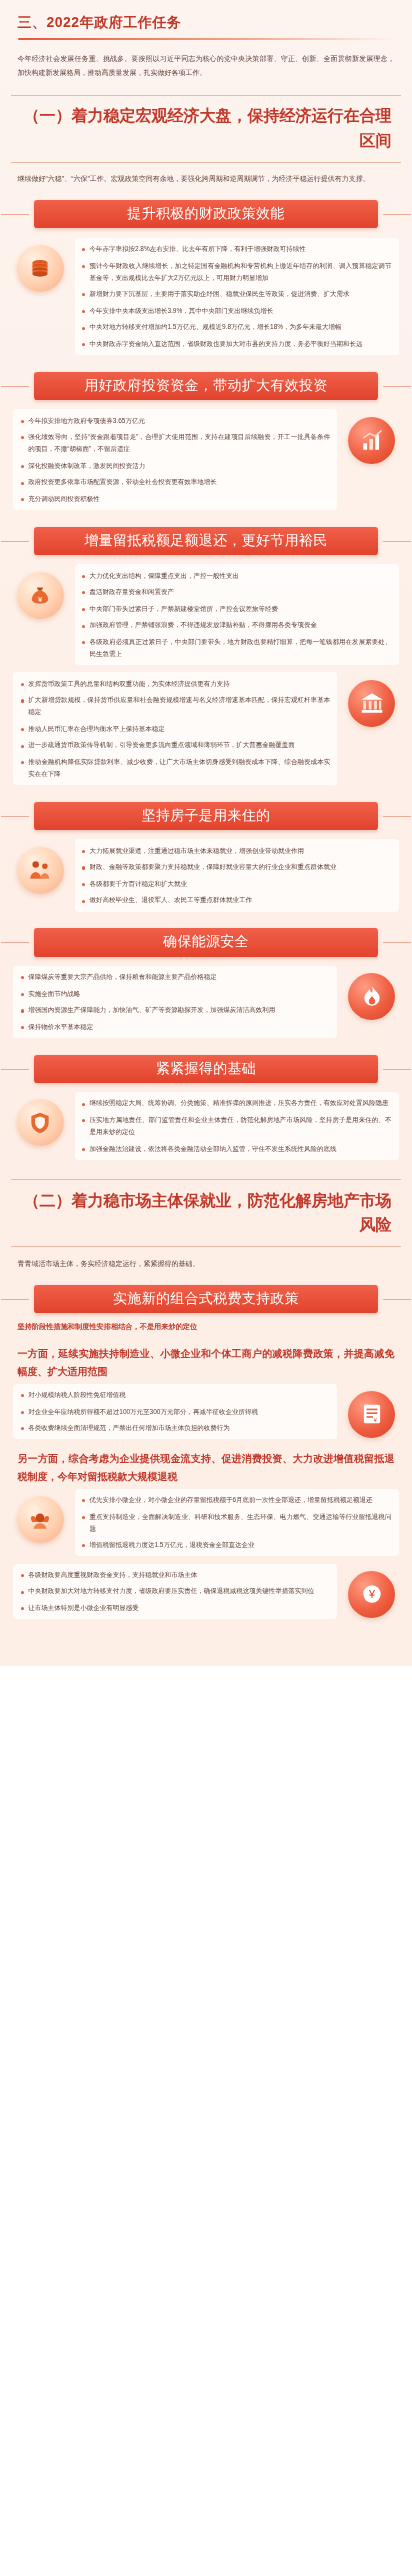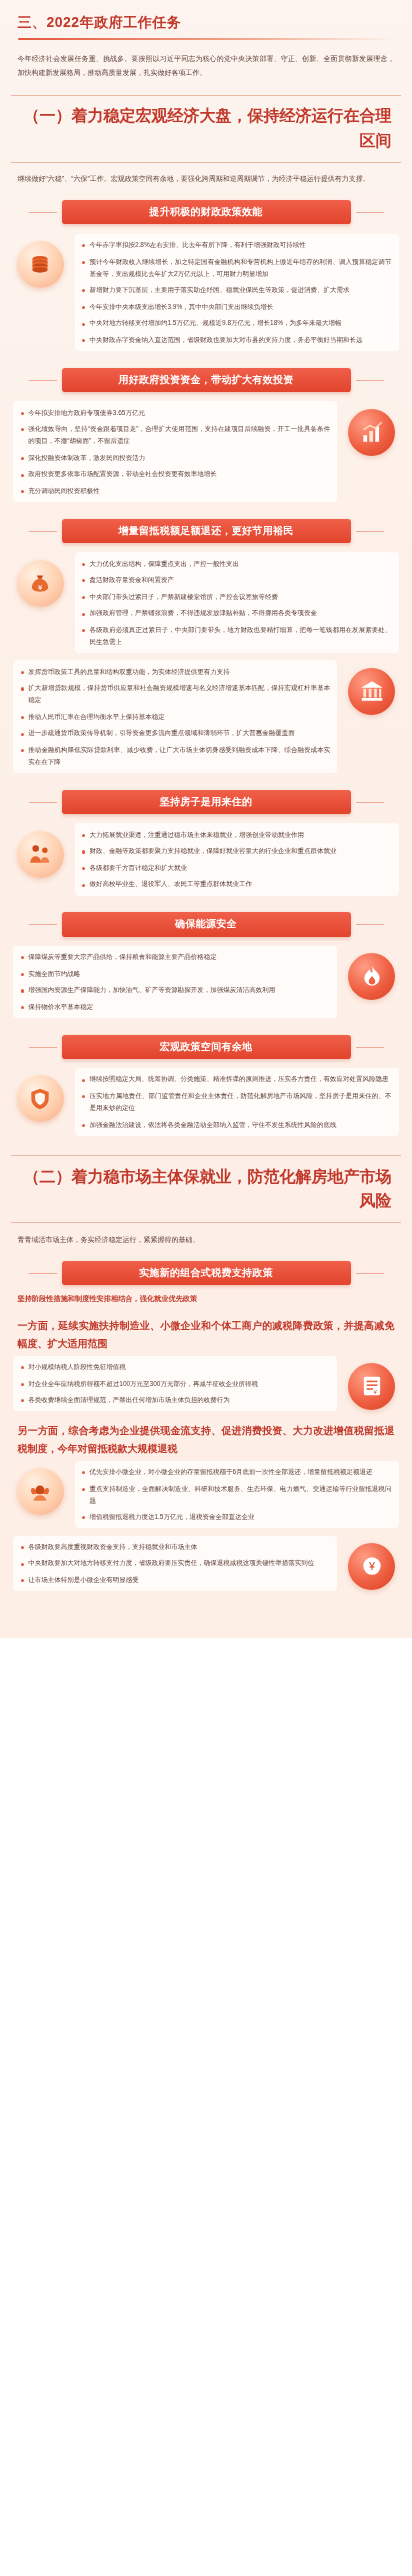--- a/index.html
+++ b/index.html
@@ -59,25 +59,25 @@
   .section-lead {
     padding: 6.2px 17.5px 3.1px 17.5px;
     font-size: 7px;
     line-height: 1.95;
     color: #5a3b33;
     text-align: justify;
   }
   
   .ribbon {
     margin: 11.3px auto 7.2px auto;
-    width: 289px;
+    width: 344px;
     background: linear-gradient(180deg, #f0604a 0%, #e2432c 100%);
     color: #fff;
-    font-size: 10px;
-    font-weight: bold;
+    font-size: 14px;
+    font-weight: normal;
     text-align: center;
     padding: 5.2px 7.2px;
     border-radius: 3.1px;
     box-shadow: 0 1.5px 3.6px rgba(200,70,40,.25);
     position: relative;
     letter-spacing: 0.3px;
   }
   .ribbon::before, .ribbon::after {
     content: "";
     position: absolute;
@@ -331,21 +331,21 @@
         <ul class="bullets">
           <li>保障煤炭等重要大宗产品供给，保持粮食和能源主要产品价格稳定</li>
           <li>实施全面节约战略</li>
           <li>增强国内资源生产保障能力，加快油气、矿产等资源勘探开发，加强煤炭清洁高效利用</li>
           <li>保持物价水平基本稳定</li>
         </ul>
       </div>
     </div>
   </div>
 
-  <div class="ribbon">宏观政策空间有余地</div>
+  <div class="ribbon">紧紧握得的基础</div>
   <div class="block">
     <div class="icon-wrap">
       <div class="icon-circle light">
         <svg viewBox="0 0 48 48">
             <path d="M24 5l16 6v12c0 10-7 17-16 20-9-3-16-10-16-20V11z" fill="#e8692f"></path>
             <path d="M24 12l9 3v8c0 6-4 10-9 12-5-2-9-6-9-12v-8z" fill="#fff5ee"></path>
           </svg>
       </div>
     </div>
     <div class="body">
@@ -361,21 +361,21 @@
 
   <div class="spacer"></div>
 
   <div class="section-header">
     <div class="sh-title">（二）着力稳市场主体保就业，防范化解房地产市场风险</div>
   </div>
   <div class="section-lead">青青域活市场主体，务实经济稳定运行，紧紧握得的基础。</div>
 
   <div class="ribbon">实施新的组合式税费支持政策</div>
 
-  <div class="para strong">坚持阶段性措施和制度性安排相结合，强化就业优先政策</div>
+  <div class="para strong">坚持阶段性措施和制度性安排相结合，不是用来炒的定位</div>
   <div class="big-red">一方面，延续实施扶持制造业、小微企业和个体工商户的减税降费政策，并提高减免幅度、扩大适用范围</div>
 
   <div class="block rev">
     <div class="icon-wrap">
       <div class="icon-circle red">
         <svg viewBox="0 0 48 48">
             <rect x="9" y="7" width="30" height="34" rx="3" fill="#fff"></rect>
             <rect x="14" y="14" width="20" height="3" fill="#ef5f42"></rect>
             <rect x="14" y="21" width="20" height="3" fill="#ef5f42"></rect>
             <rect x="14" y="28" width="12" height="3" fill="#ef5f42"></rect>

